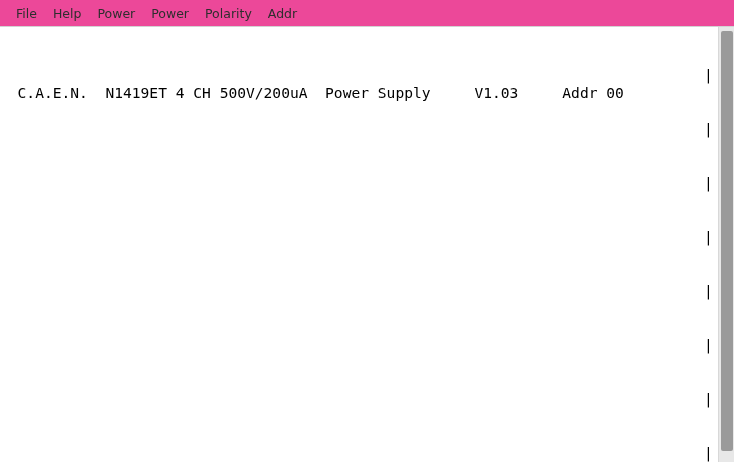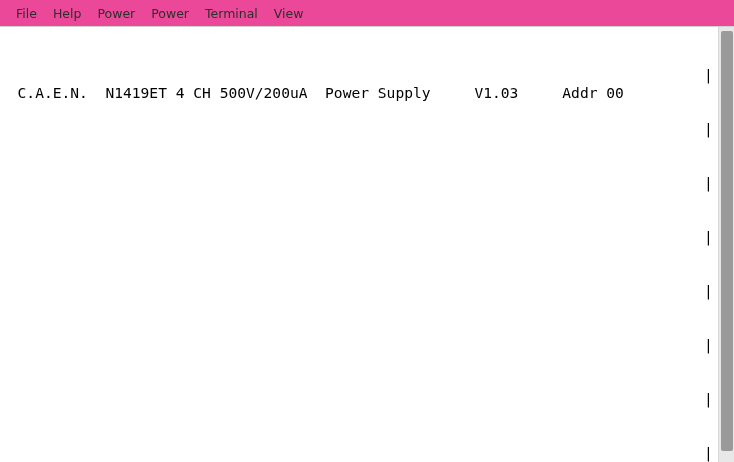--- a/index.html
+++ b/index.html
@@ -81,22 +81,22 @@
   }
 </style>
 </head>
 <body>
 
 <div id="menubar">
   <div class="menu-item">File</div>
   <div class="menu-item">Help</div>
   <div class="menu-item">Power</div>
   <div class="menu-item">Power</div>
-  <div class="menu-item">Terminal</div>
-  <div class="menu-item">View</div>
+  <div class="menu-item">Polarity</div>
+  <div class="menu-item">Addr</div>
 </div>
 
 <div id="terminal">
 
   <div id="term-text">
 
     <div class="trow"><span>  C.A.E.N.  N1419ET 4 CH 500V/200uA  Power Supply     V1.03     Addr 00</span></div>
 
 
     <div class="trow"> </div>

